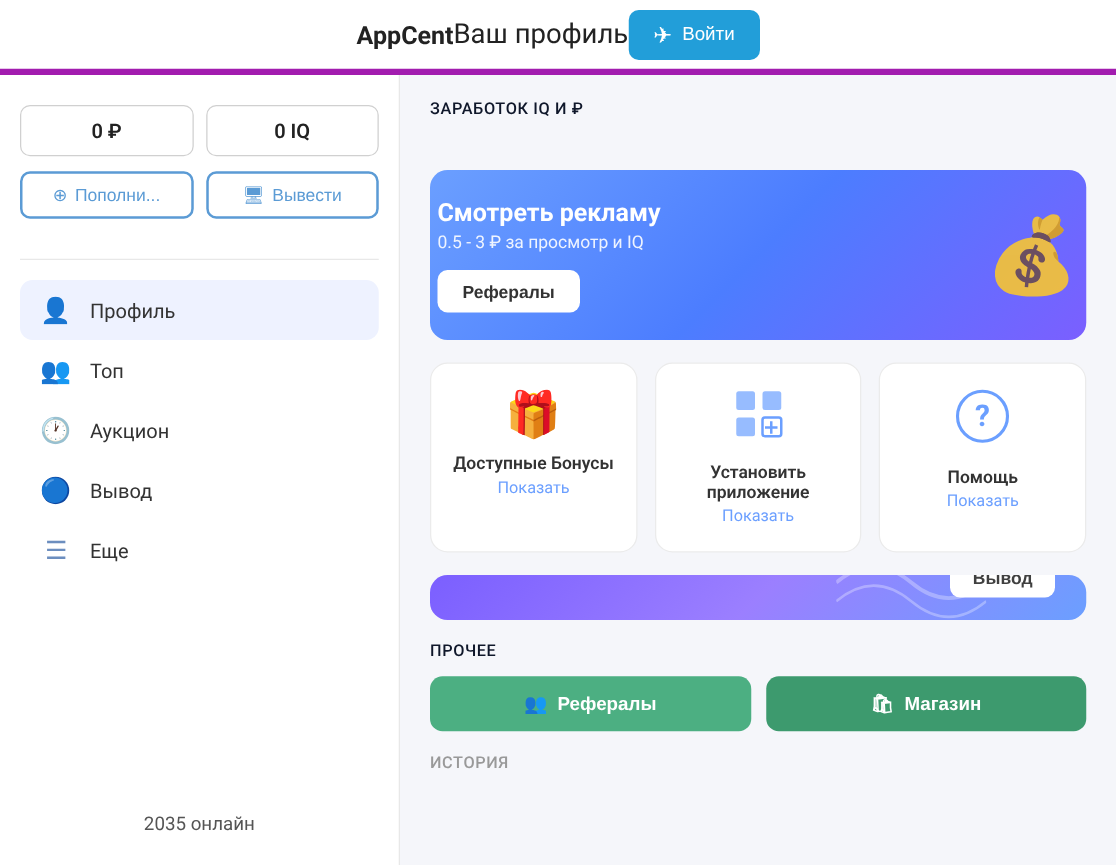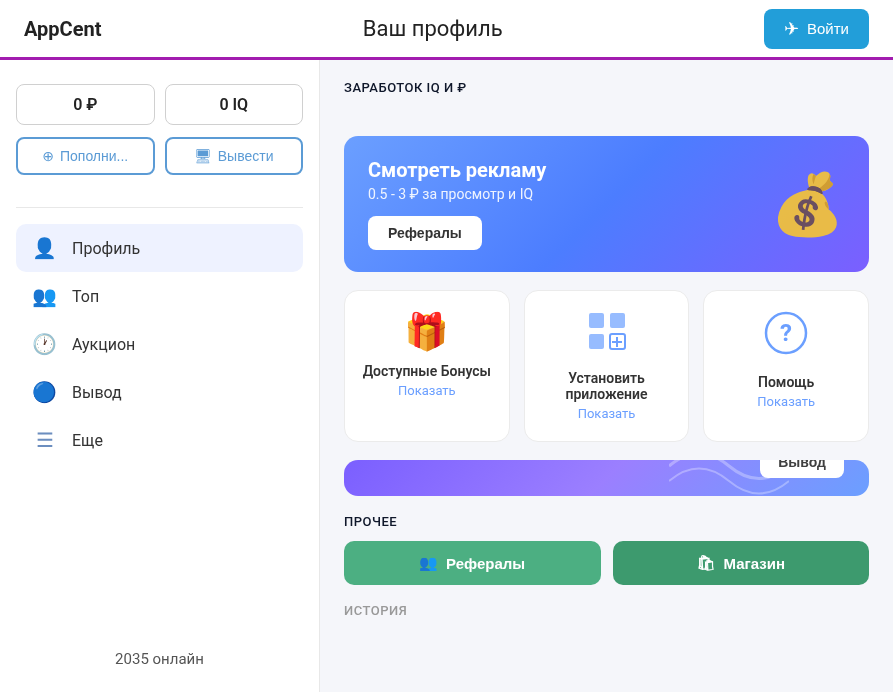--- a/index.html
+++ b/index.html
@@ -1,21 +1,21 @@
 <!DOCTYPE html>
 <html><head>
   <meta charset="utf-8">
   <style>
     * { box-sizing: border-box; margin: 0; padding: 0; }
     body { font-family: -apple-system, BlinkMacSystemFont, 'Segoe UI', Roboto, sans-serif; background: #f5f6fa; color: #333; }
 
     
     .header {
-      display: flex; align-items: center; justify-content: space-between;
-      background: #fff; padding: 14px 24px; border-bottom: 3px solid #a21caf;
+      display: flex; align-items: center; justify-content: center;
+      background: #fff; padding: 14px 24px; border-bottom: 5px solid #a21caf;
       height: 60px;
     }
     .header-logo { font-size: 20px; font-weight: 700; color: #222; }
     .header-title { font-size: 22px; font-weight: 400; color: #222; }
     .header-login-btn {
       background: #229ed9; color: #fff; border: none; border-radius: 8px;
       padding: 9px 20px; font-size: 15px; cursor: pointer; display: flex; align-items: center; gap: 8px;
     }
     .tg-icon { font-size: 18px; }
 
@@ -54,21 +54,21 @@
     .online-count { text-align: center; margin-top: auto; color: #555; font-size: 15px; padding-top: 16px; }
 
     
     .main { flex: 1; overflow-y: auto; padding: 20px 24px; }
 
     .section-label { font-size: 13px; color: #0f172a; text-transform: uppercase; letter-spacing: 0.5px; margin-bottom: 12px; font-weight: 500; }
 
     
     .watch-ad-banner {
       background: linear-gradient(135deg, #6b9fff 0%, #4c7dff 50%, #7b5fff 100%);
-      border-radius: 14px; padding: 22px 24px; margin-bottom: 18px;
+      border-radius: 14px; padding: 22px 6px; margin-bottom: 18px;
       display: flex; align-items: center; justify-content: space-between; position: relative; overflow: hidden; margin-top: 41px;
     }
     .watch-ad-content { color: #fff; }
     .watch-ad-title { font-size: 20px; font-weight: 700; margin-bottom: 4px; }
     .watch-ad-sub { font-size: 14px; margin-bottom: 14px; opacity: 0.9; }
     .watch-btn {
       background: #fff; color: #333; border: none; border-radius: 8px;
       padding: 9px 20px; font-size: 14px; font-weight: 600; cursor: pointer;
     }
     .watch-ad-icon { font-size: 60px; opacity: 0.85; }

